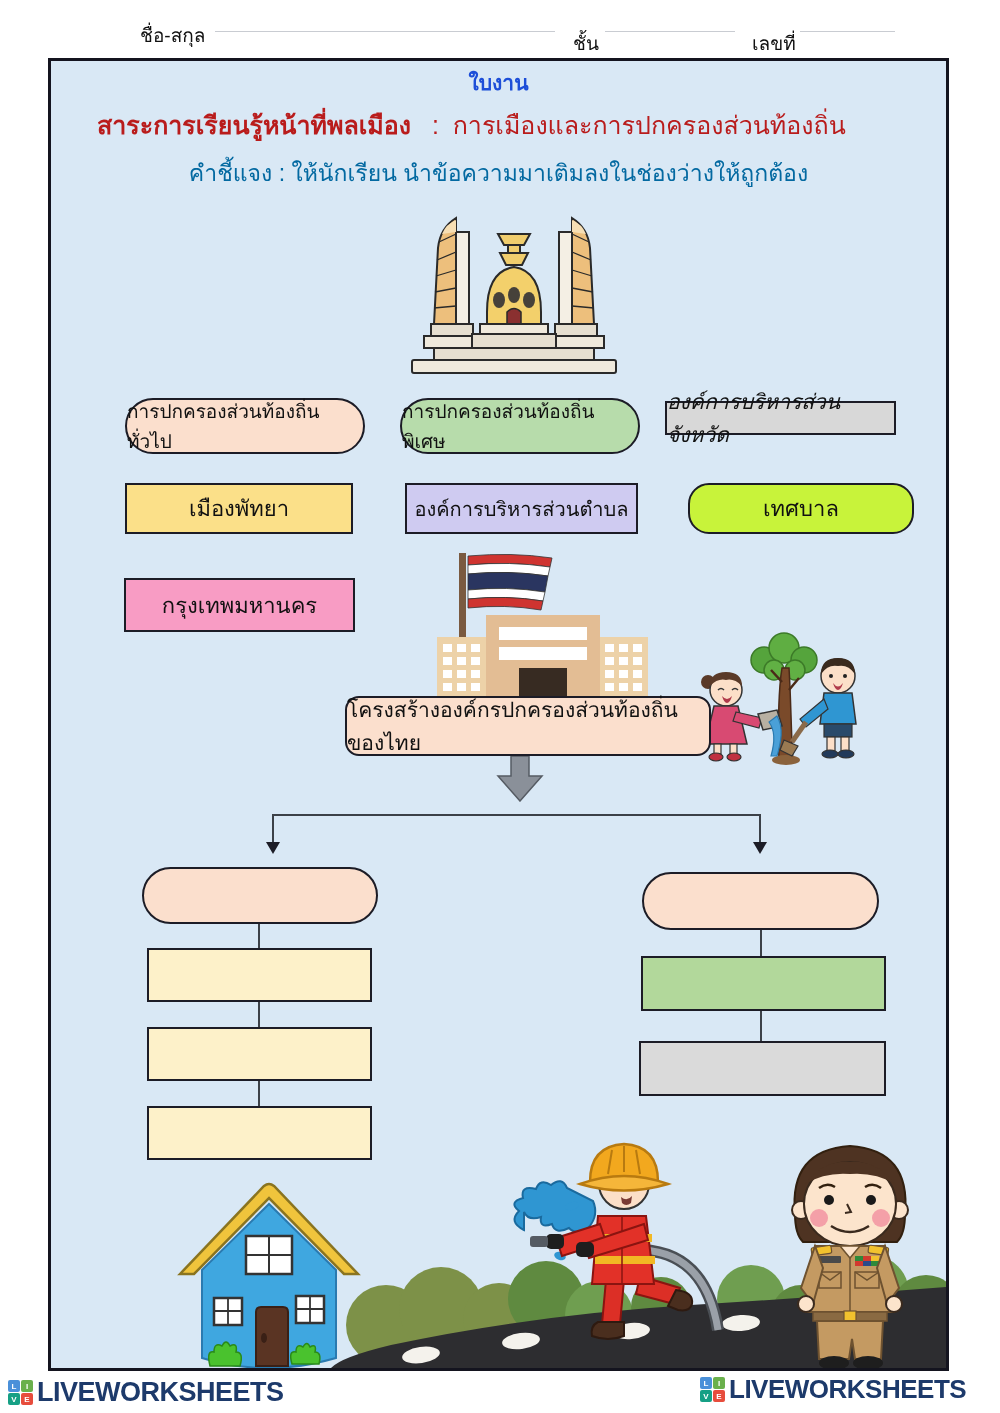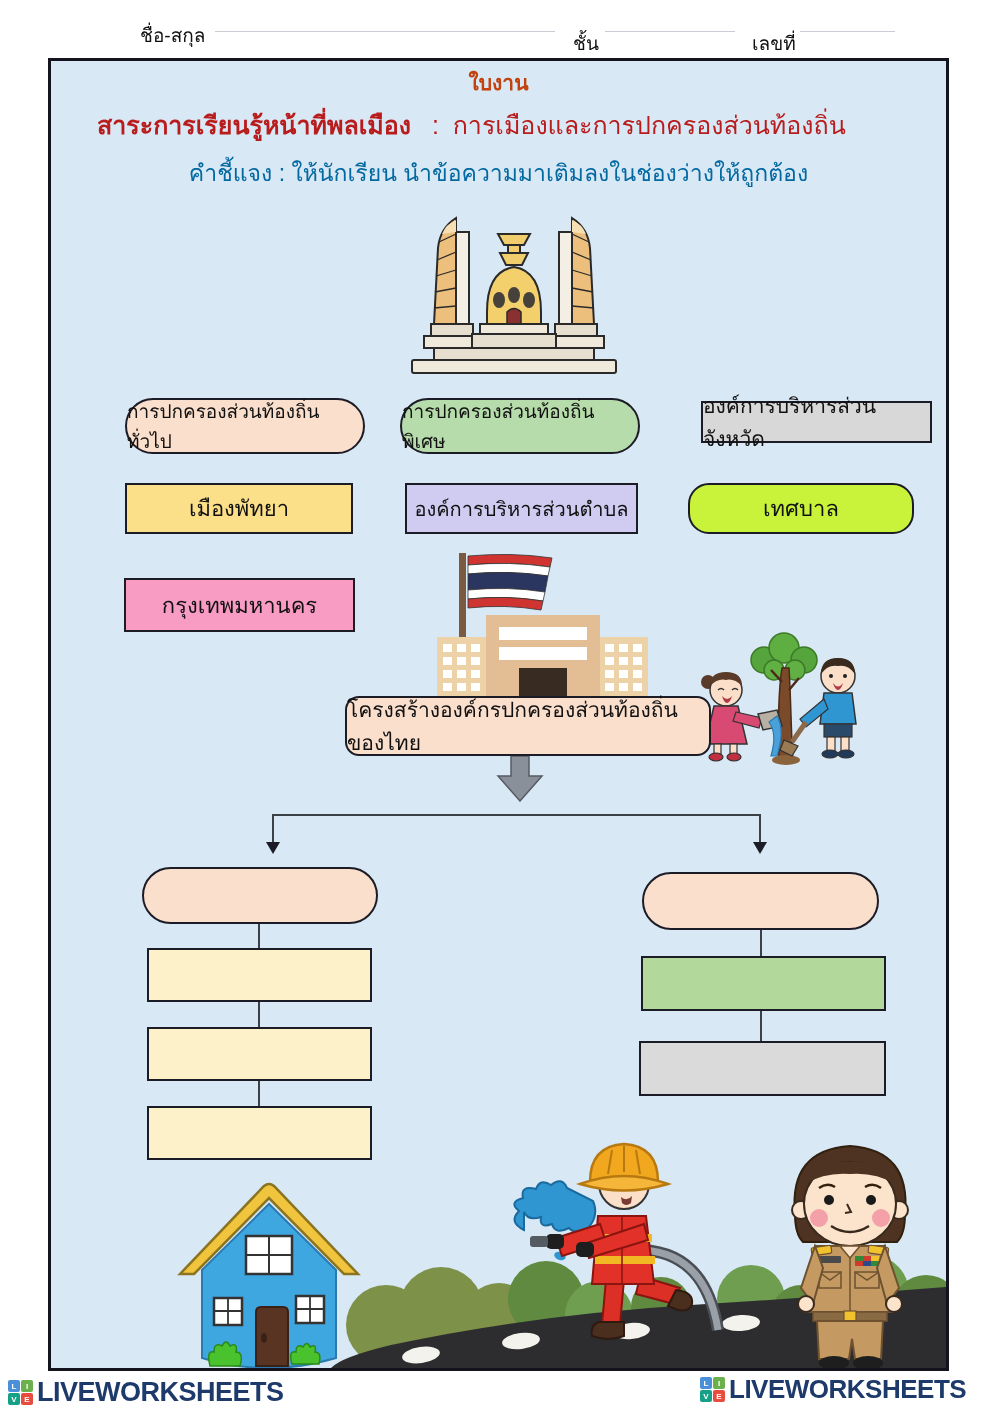--- a/index.html
+++ b/index.html
@@ -10,21 +10,21 @@
 
   
   .hdr-label { font-size:19px; color:#111; }
   .hdr-line { border-bottom:1.5px solid #c9ccd2; height:22px; }
 
   
   .main-box { left:48px; top:58px; width:901px; height:1313px;
               background:#d9e8f5; border:3px solid #14141f; overflow:hidden; }
   .main-box > .abs { position:absolute; }
 
-  .title { width:100%; text-align:center; font-size:21px; font-weight:bold; color:#c2410c; }
+  .title { width:100%; text-align:center; font-size:21px; font-weight:bold; color:#1d4ed8; }
   .subject { width:100%; text-align:left; font-size:25px; color:#b91c1c;padding-left:46px; }
   .subject b { font-weight:bold; }
   .instruction { width:100%; text-align:center; font-size:23px; color:#0369a1; }
 
   .pill { border:2.5px solid #1c1c26; border-radius:30px; display:flex;
           align-items:center; justify-content:center; color:#111; }
   .wbox { border:2.5px solid #1c1c26; display:flex; align-items:center;
           justify-content:center; color:#111; }
 
   .c-peach   { background:#fbdfcd; }
@@ -101,21 +101,21 @@
       <ellipse cx="101" cy="88" rx="6" ry="8" fill="#46413a"></ellipse>
       <ellipse cx="116" cy="83" rx="6" ry="8" fill="#46413a"></ellipse>
       <ellipse cx="131" cy="88" rx="6" ry="8" fill="#46413a"></ellipse>
       <path d="M109,112 v-12 q7,-7 14,0 v12 z" fill="#8a3030" stroke="#2a2a2a" stroke-width="1.5"></path>
       <rect x="82" y="112" width="68" height="10" fill="#efe9dc" stroke="#2a2a2a" stroke-width="2"></rect>
       <rect x="74" y="122" width="84" height="14" fill="#e6dfd0" stroke="#2a2a2a" stroke-width="2"></rect>
     </svg>
 
     <div class="abs pill c-peach" style="left:74px; top:337px; width:240px; height:56px; font-size:19px;">การปกครองส่วนท้องถิ่นทั่วไป</div>
     <div class="abs pill c-green" style="left:349px; top:337px; width:240px; height:56px; font-size:19px;">การปกครองส่วนท้องถิ่นพิเศษ</div>
-    <div class="abs wbox c-gray" style="left:650px; top:340px; width:231px; height:42px; font-size:21px; border-width:2px;">องค์การบริหารส่วนจังหวัด</div>
+    <div class="abs wbox c-gray" style="left:614px; top:340px; width:231px; height:34px; font-size:21px; border-width:2px;font-style:italic;">องค์การบริหารส่วนจังหวัด</div>
 
     <div class="abs wbox c-yellow" style="left:74px; top:422px; width:228px; height:51px; font-size:22px;">เมืองพัทยา</div>
     <div class="abs wbox c-lav" style="left:354px; top:422px; width:233px; height:51px; font-size:20px;text-align:center;">องค์การบริหารส่วนตำบล</div>
     <div class="abs wbox c-lime" style="left:637px; top:422px; width:226px; height:51px; font-size:22px;border-radius:21px;">เทศบาล</div>
 
     <div class="abs wbox c-pink" style="left:73px; top:517px; width:231px; height:54px; font-size:22px;">กรุงเทพมหานคร</div>
 
     <svg class="abs" style="left:362px; top:486px;" width="235" height="160" viewBox="0 0 235 160">
       <rect x="46" y="6" width="7" height="100" fill="#7a5a40"></rect>
       <g stroke="#333" stroke-width="0.8">

